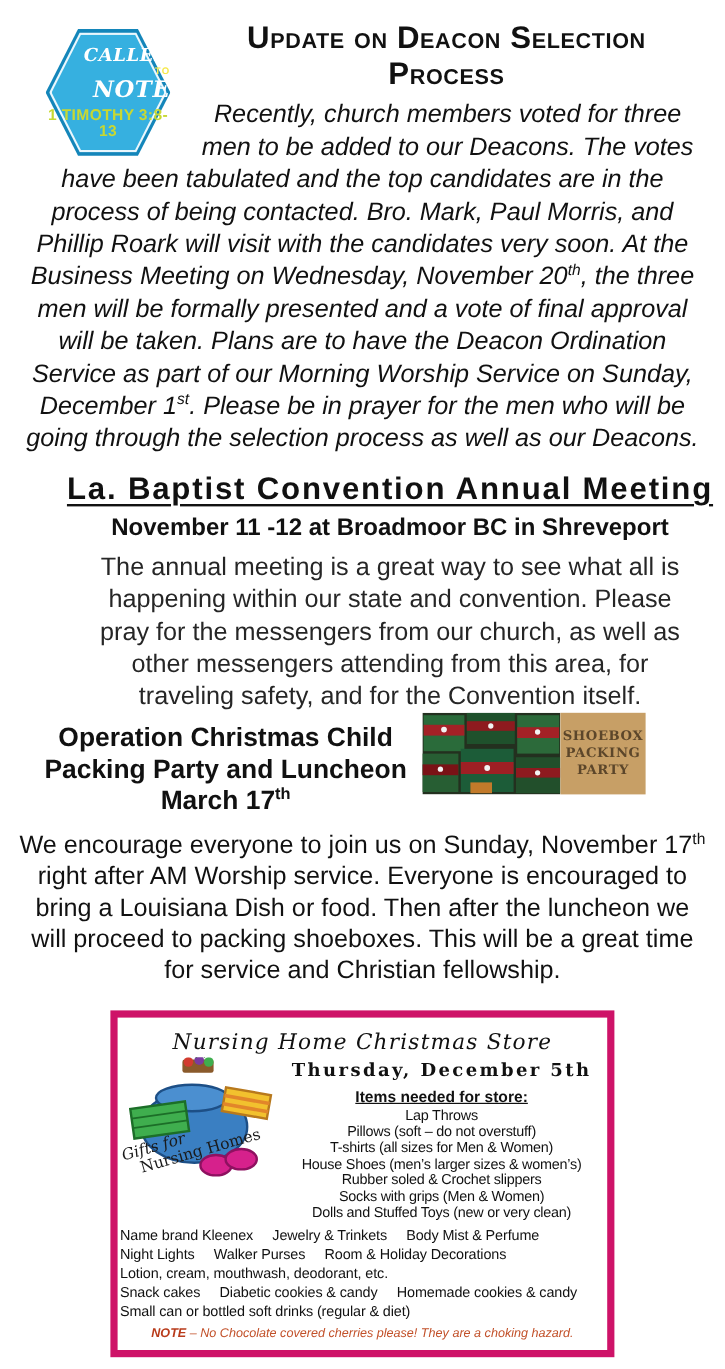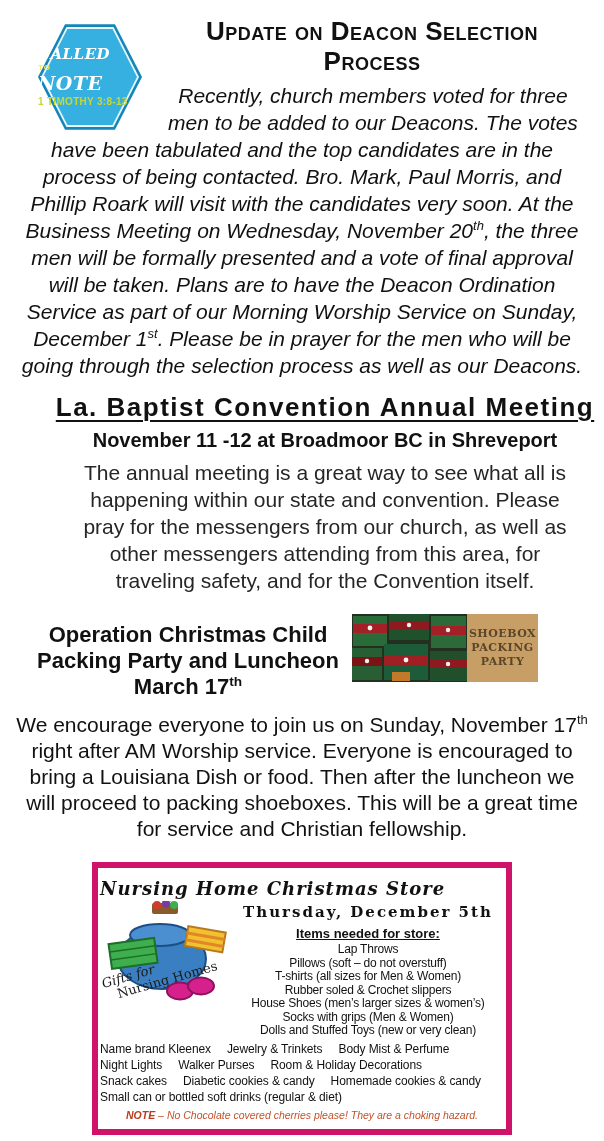--- a/index.html
+++ b/index.html
@@ -6,49 +6,49 @@
   body{width:604px;height:1141px;overflow:hidden;font-family:"Liberation Sans",sans-serif;color:#111;}
   .page{position:relative;width:604px;height:1141px;padding-top:14px;box-sizing:border-box;}
 
   
   .deacon{padding:0 12px;}
   .badge{float:left;width:104px;height:110px;margin:6px 16px 4px 26px;position:relative;}
   .hex{position:absolute;clip-path:polygon(26% 2%,74% 2%,100% 50%,74% 98%,26% 98%,0% 50%);}
   .hex-outer{inset:0;background:#1486ba;}
   .hex-mid{inset:3px;background:#eaf7fd;}
   .hex-inner{inset:5px;background:#36b0e0;}
-  .badge-text{position:absolute;inset:0;display:flex;flex-direction:column;align-items:flex-start;justify-content:center;text-align:center;line-height:1;}
+  .badge-text{position:absolute;inset:0;display:flex;flex-direction:column;align-items:flex-end;justify-content:center;text-align:center;line-height:1;}
   .badge-w1{font-family:"DejaVu Serif",serif;font-style:italic;font-weight:bold;color:#fff;font-size:15px;letter-spacing:.5px;}
   .badge-w2{color:#f6e94c;font-size:8px;font-weight:bold;margin:2px 0;letter-spacing:1px;}
   .badge-w3{font-family:"DejaVu Serif",serif;font-style:italic;font-weight:bold;color:#fff;font-size:19px;letter-spacing:.5px;}
-  .badge-verse{color:#c8d832;font-size:10px;font-weight:bold;margin-top:4px;letter-spacing:.3px;}
+  .badge-verse{color:#c8d832;font-size:13px;font-weight:bold;margin-top:4px;letter-spacing:.3px;}
   .deacon-title{font-size:26px;font-weight:bold;font-variant:small-caps;letter-spacing:.5px;text-align:center;margin:2px 6px 6px 0;line-height:30px;}
   .deacon-body{font-style:italic;font-size:21px;line-height:27px;text-align:center;margin:0;padding:0 4px;}
   .deacon-body sup,.occ sup{font-size:.62em;line-height:0;}
   .clearfix::after{content:"";display:block;clear:both;}
 
   
   .convention{margin-top:12px;text-align:center;padding-left:46px;}
   .conv-title{font-size:26px;font-weight:bold;letter-spacing:1.5px;text-decoration:underline;text-decoration-thickness:2px;text-underline-offset:4px;margin:0;line-height:32px;}
   .conv-sub{font-size:20px;font-weight:bold;margin:5px 0 0;line-height:24px;}
   .conv-body{font-size:21px;line-height:27px;color:#262626;margin:7px 0 0;padding:0 24px;}
 
   
-  .occ{margin-top:20px;}
+  .occ{}
   .occ-row{display:flex;align-items:flex-start;padding-left:24px;}
   .occ-heading{width:330px;font-size:22px;font-weight:bold;line-height:26px;text-align:center;margin:8px 0 0;}
   .shoebox{width:214px;height:68px;margin-left:auto;margin-right:38px;display:flex;flex:none;}
   .shoebox svg{display:block;}
   .shoebox-sign{width:71px;height:68px;background:#c79f66;display:flex;flex-direction:column;align-items:center;justify-content:center;line-height:1.25;}
   .shoebox-sign div{font-family:"DejaVu Serif",serif;font-weight:bold;font-size:11px;letter-spacing:.5px;color:#5c462a;}
   .occ-body{font-size:21px;line-height:26px;text-align:center;margin:12px 0 0;padding:0 14px;}
 
   
   .nh-box{width:420px;box-sizing:border-box;margin:20px auto 0;border:6px solid #ce1368;background:#fff;padding:8px 2px 8px;}
-  .nh-title{font-family:"DejaVu Serif",serif;font-style:italic;font-weight:bold;font-size:18px;letter-spacing:1px;margin:2px 0 2px;}
+  .nh-title{font-family:"DejaVu Serif",serif;font-style:italic;font-weight:normal;font-size:18px;letter-spacing:1px;text-align:center;margin:2px 0 2px;}
   .nh-row{display:flex;margin-top:2px;}
   .clipart{width:132px;height:118px;position:relative;flex:none;}
   .clipart-caption{position:absolute;left:6px;bottom:14px;transform:rotate(-16deg);transform-origin:left bottom;font-family:"DejaVu Serif",serif;font-size:13px;color:#1a1a1a;line-height:14px;white-space:nowrap;}
   .clipart-caption .c1{font-style:italic;margin-left:2px;}
   .clipart-caption .c2{margin-left:14px;}
   .nh-right{flex:1;text-align:center;}
   .nh-date{font-family:"DejaVu Serif",serif;font-weight:bold;font-size:15px;letter-spacing:2px;margin-top:2px;}
   .items-header{font-size:13px;font-weight:bold;text-decoration:underline;margin-top:5px;}
   ul.items{list-style:none;margin:2px 0 0;padding:0;font-size:12px;line-height:13.5px;letter-spacing:-.2px;}
   .wide-rows{margin-top:3px;}
@@ -154,39 +154,42 @@
           <div class="c2">Nursing Homes</div>
         </div>
       </div>
       <div class="nh-right">
         <div class="nh-date">Thursday, December 5th</div>
         <div class="items-header">Items needed for store:</div>
         <ul class="items">
           <li>Lap Throws</li>
           <li>Pillows (soft – do not overstuff)</li>
           <li>T-shirts (all sizes for Men &amp; Women)</li>
+          <li>House Shoes (men’s larger sizes &amp; women’s)</li>
           <li>Rubber soled &amp; Crochet slippers</li>
-          <li>House Shoes (men’s larger sizes &amp; women’s)</li>
           <li>Socks with grips (Men &amp; Women)</li>
           <li>Dolls and Stuffed Toys (new or very clean)</li>
         </ul>
       </div>
     </div>
     <div class="wide-rows">
       <div class="wide-row">
         <span>Name brand Kleenex</span>
         <span>Jewelry &amp; Trinkets</span>
         <span>Body Mist &amp; Perfume</span>
       </div>
       <div class="wide-row">
         <span>Night Lights</span>
         <span>Walker Purses</span>
         <span>Room &amp; Holiday Decorations</span>
       </div>
       <div class="wide-row">
+        <span>Lotion, cream, mouthwash, deodorant, etc.</span>
+      </div>
+      <div class="wide-row">
         <span>Snack cakes</span>
         <span>Diabetic cookies &amp; candy</span>
         <span>Homemade cookies &amp; candy</span>
       </div>
       <div class="wide-row">
         <span>Small can or bottled soft drinks (regular &amp; diet)</span>
       </div>
     </div>
     <p class="note"><span class="note-label">NOTE</span><span> – No Chocolate covered cherries please!  They are a choking hazard.</span></p>
 

